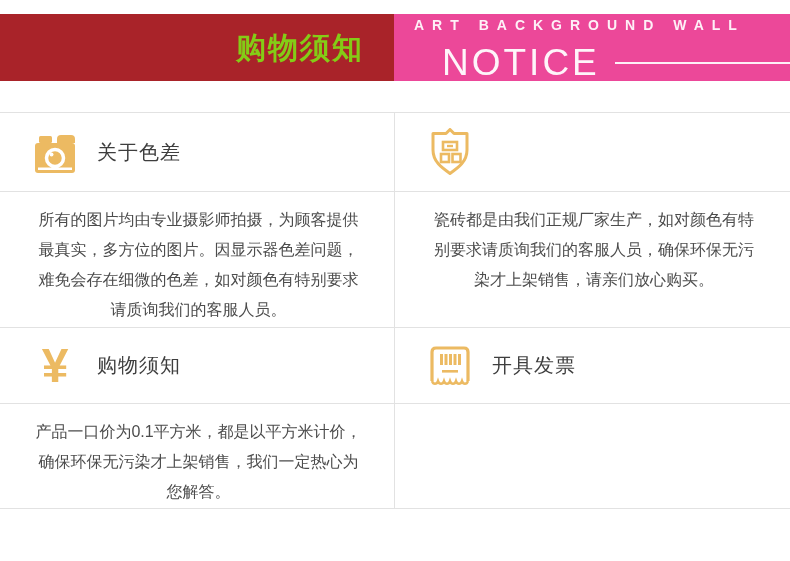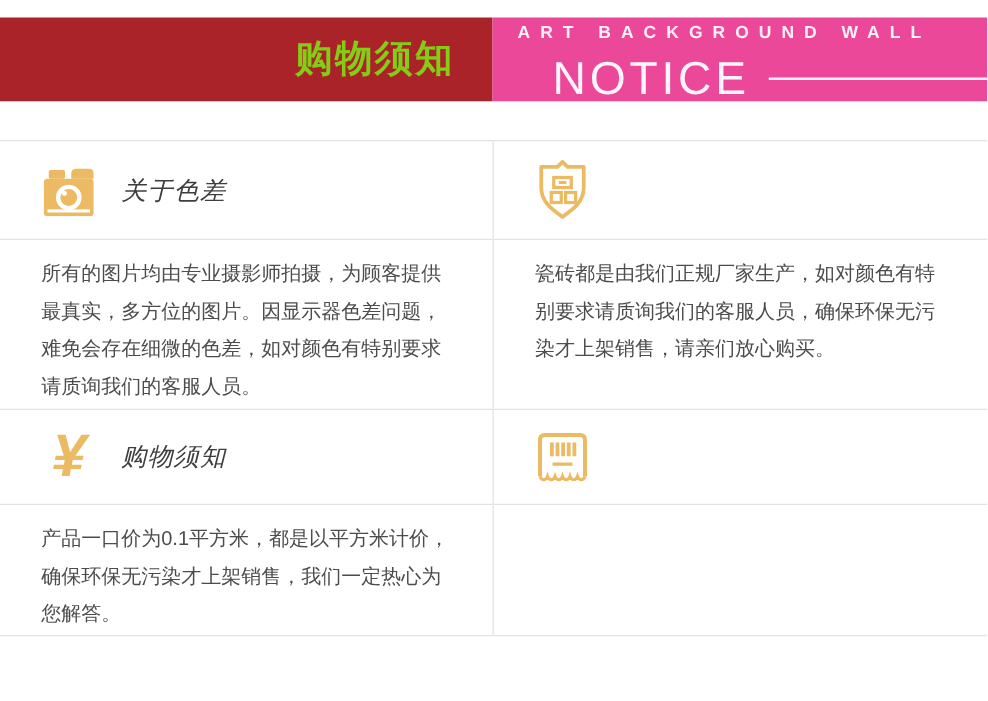--- a/index.html
+++ b/index.html
@@ -18,27 +18,27 @@
   .notice-row{display:flex;align-items:center;}
   .banner-notice{color:rgba(255,255,255,0.95);font-size:37px;font-weight:200;letter-spacing:3px;line-height:1;margin-left:28px;}
   .notice-line{flex:1;height:2px;background:rgba(255,255,255,0.92);margin-left:15px;}
 
   
   .grid{position:absolute;top:112px;left:0;width:790px;border-bottom:1px solid #e2e2e2;}
   .grid-row{display:flex;border-top:1px solid #e2e2e2;}
   .cell{width:50%;box-sizing:border-box;}
   .cell.left{border-right:1px solid #e2e2e2;}
   .cell-header{display:flex;align-items:center;padding-left:33px;border-bottom:1px solid #e2e2e2;
-               box-sizing:border-box;font-style:italic;}
+               box-sizing:border-box;}
   .row1 .cell-header{height:79px;}
   .row2 .cell-header{height:76px;}
   .icon-wrap{width:44px;display:flex;justify-content:center;align-items:center;margin-right:20px;}
   .cell-title{font-size:20px;color:#3e3e3e;letter-spacing:1px;}
   .cell-body{padding:13px 30px 0 33px;font-size:16px;line-height:30px;color:#4c4c4c;
-             box-sizing:border-box;overflow:hidden;}
+             box-sizing:border-box;overflow:hidden;text-align:center;}
   .row1 .cell-body{height:135px;}
   .row2 .cell-body{height:104px;}
   .yen{font-size:48px;font-weight:bold;color:#ecba62;line-height:1;}
 </style>
 </head>
 <body>
 
 <div class="screen">
 
   <div class="banner">
@@ -111,20 +111,21 @@
               <path d="M3 37 V8 Q3 4 7 4 H35 Q39 4 39 8 V37" fill="none" stroke="#ecba62" stroke-width="3.2"></path>
               <path d="M39 37 c-1.2 3.6 -4.8 3.6 -6 0 c-1.2 3.6 -4.8 3.6 -6 0 c-1.2 3.6 -4.8 3.6 -6 0 c-1.2 3.6 -4.8 3.6 -6 0 c-1.2 3.6 -4.8 3.6 -6 0 c-1.2 3.6 -4.8 3.6 -6 0" fill="none" stroke="#ecba62" stroke-width="2.4"></path>
               <rect x="11" y="10" width="3" height="11" fill="#ecba62"></rect>
               <rect x="15.5" y="10" width="3" height="11" fill="#ecba62"></rect>
               <rect x="20" y="10" width="3" height="11" fill="#ecba62"></rect>
               <rect x="24.5" y="10" width="3" height="11" fill="#ecba62"></rect>
               <rect x="29" y="10" width="3" height="11" fill="#ecba62"></rect>
               <rect x="13" y="26" width="16" height="2.6" fill="#ecba62"></rect>
             </svg>
           </span>
+          <span class="cell-title">开具发票</span>
         </div>
       </div>
 
     </div>
 
   </div>
 
 </div>
 
 </body></html>

